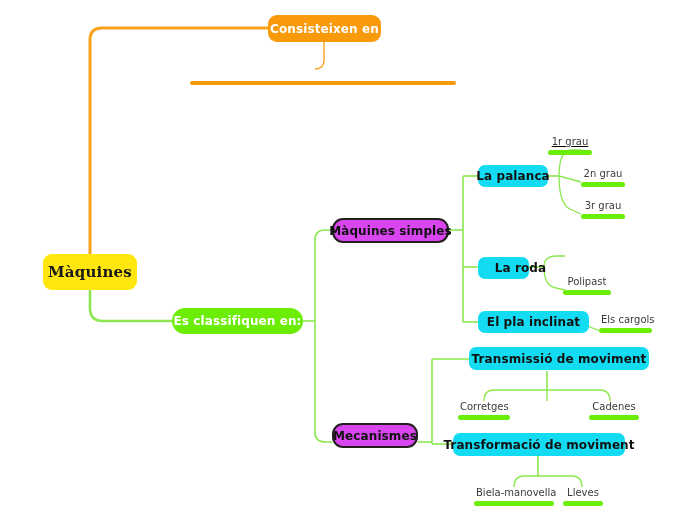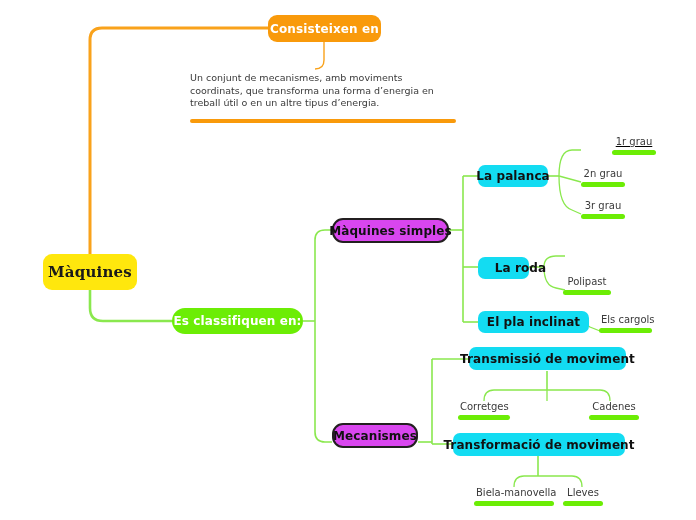--- a/index.html
+++ b/index.html
@@ -181,37 +181,36 @@
 
   <div class="node node-root" style="left:43px; top:254px; width:94px; height:36px;">
     <span>Màquines</span>
   </div>
 
   <div class="node node-orange" style="left:268px; top:15px; width:113px; height:27px;">
     <span>Consisteixen en</span>
   </div>
 
   <div class="node node-note" style="left:190px; top:72px; width:266px; height:auto;">
-    <span class="note-text">Un conjunt de mecanismes, amb moviments coordinats, que transforma una forma d’energia en treball útil o en un altre tipus d’energia.</span>
     <span class="note-bar"></span>
   </div>
 
   <div class="node node-green" style="left:172px; top:308px; width:131px; height:26px;border-radius:13px;">
     <span>Es classifiquen en:</span>
   </div>
 
   <div class="node node-boxed" style="left:332px; top:218px; width:117px; height:25px;">
     <span>Màquines simples</span>
   </div>
 
   <div class="node node-cyan" style="left:478px; top:165px; width:70px; height:22px;">
     <span>La palanca</span>
   </div>
 
-  <div class="node node-leaf" style="left:612px; top:135px; width:44px;text-decoration:underline;">
+  <div class="node node-leaf" style="left:548px; top:135px; width:44px;text-decoration:underline;">
     <span class="leaf-label">1r grau</span>
     <span class="leaf-bar"></span>
   </div>
 
   <div class="node node-leaf" style="left:581px; top:167px; width:44px;">
     <span class="leaf-label">2n grau</span>
     <span class="leaf-bar"></span>
   </div>
 
   <div class="node node-leaf" style="left:581px; top:199px; width:44px;">
@@ -235,21 +234,21 @@
 
   <div class="node node-leaf" style="left:599px; top:313px; width:53px;">
     <span class="leaf-label">Els cargols</span>
     <span class="leaf-bar"></span>
   </div>
 
   <div class="node node-boxed" style="left:332px; top:423px; width:86px; height:25px;">
     <span>Mecanismes</span>
   </div>
 
-  <div class="node node-cyan" style="left:469px; top:347px; width:157px; height:23px;">
+  <div class="node node-cyan" style="left:469px; top:347px; width:180px; height:23px;">
     <span>Transmissió de moviment</span>
   </div>
 
   <div class="node node-leaf" style="left:458px; top:400px; width:52px;">
     <span class="leaf-label">Corretges</span>
     <span class="leaf-bar"></span>
   </div>
 
   <div class="node node-leaf" style="left:519px; top:400px; width:62px;margin-top:31px;">
     <span class="leaf-label">Engranatges</span>

